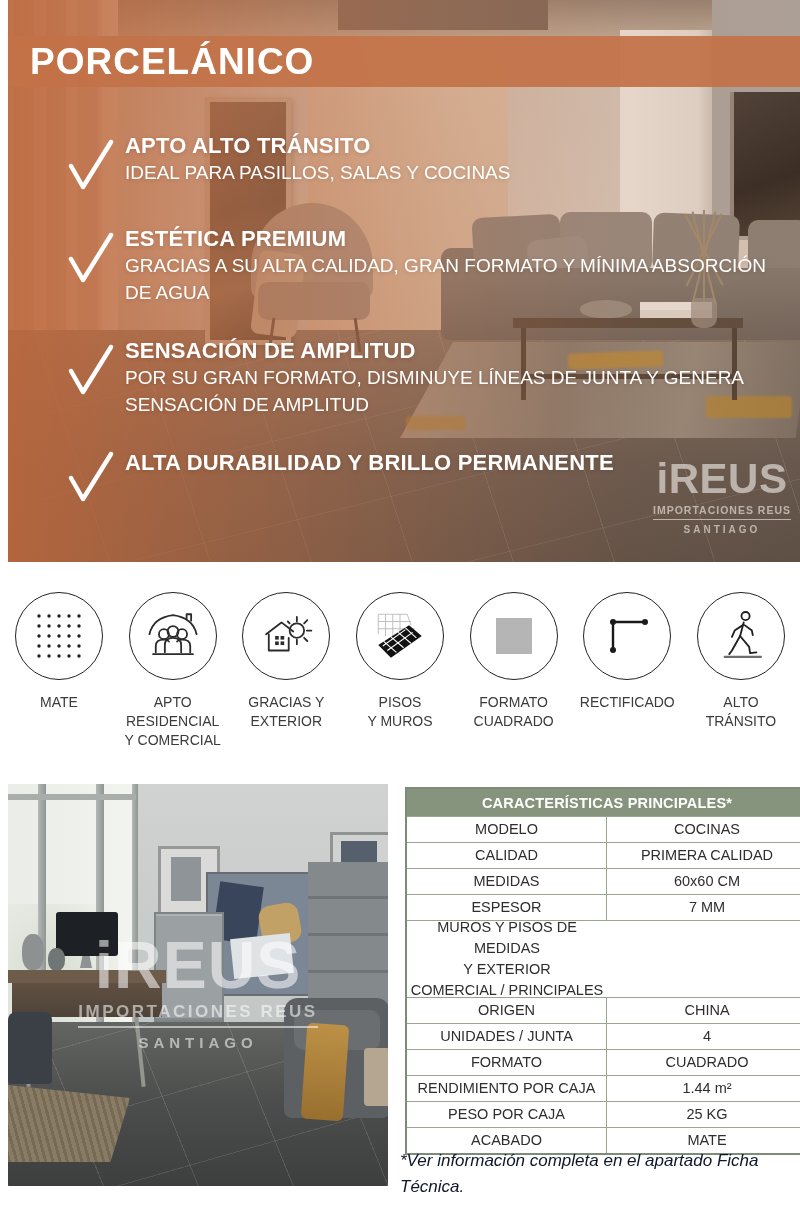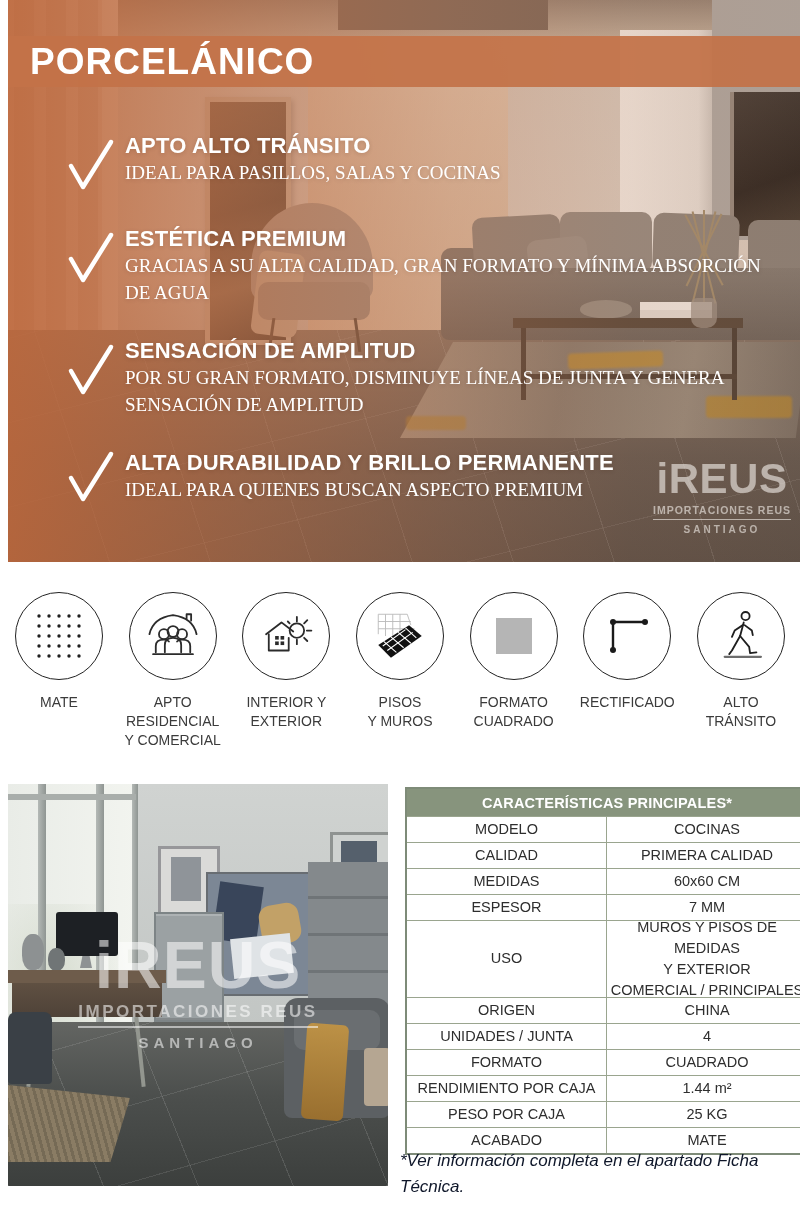--- a/index.html
+++ b/index.html
@@ -55,21 +55,21 @@
     background:
       repeating-linear-gradient(72deg,rgba(255,255,255,.10) 0 1px,rgba(255,255,255,0) 1px 96px),
       repeating-linear-gradient(-14deg,rgba(255,255,255,.08) 0 1px,rgba(255,255,255,0) 1px 82px),
       linear-gradient(180deg,#7c6f63 0%,#57524c 55%,#4b4742 100%);}
   .hero-overlay{position:absolute;inset:0;
     background:linear-gradient(90deg,rgba(190,104,60,.90) 0%,rgba(193,112,70,.60) 30%,rgba(199,122,82,.36) 55%,rgba(201,127,88,.20) 78%,rgba(201,127,88,.15) 100%);}
   .title-band{position:absolute;left:0;top:36px;width:800px;height:51px;background:rgba(195,114,72,.93);}
   .hero-title{position:absolute;left:22px;top:0;line-height:51px;font-size:37px;font-weight:bold;color:#fff;letter-spacing:1px;}
   .feature{position:absolute;left:117px;right:14px;color:#fff;text-shadow:0 1px 4px rgba(60,30,10,.18);}
   .feat-title{font-size:22px;font-weight:bold;line-height:26px;letter-spacing:.2px;}
-  .feat-line{font-size:19px;font-weight:400;line-height:27px;font-family:Liberation Serif, serif;}
+  .feat-line{font-size:19px;font-weight:400;line-height:27px;}
   .check{position:absolute;left:58px;width:50px;height:54px;}
   .k1{top:138px;} .k2{top:231px;} .k3{top:343px;} .k4{top:450px;}
   .f1{top:133px;} .f2{top:226px;} .f3{top:338px;} .f4{top:450px;}
 
   
   .reus{text-align:center;}
   .reus-big{display:block;font-weight:bold;line-height:1;letter-spacing:.5px;}
   .reus-sub{display:inline-block;font-weight:700;white-space:nowrap;}
   .reus-city{display:block;font-weight:bold;}
   .reus-hero{position:absolute;left:640px;top:458px;width:148px;color:rgba(240,236,231,.62);}
@@ -218,21 +218,20 @@
       <div class="feat-line">GRACIAS A SU ALTA CALIDAD, GRAN FORMATO Y MÍNIMA ABSORCIÓN</div>
       <div class="feat-line">DE AGUA</div>
     </div>
     <div class="feature f3">
       <div class="feat-title">SENSACIÓN DE AMPLITUD</div>
       <div class="feat-line">POR SU GRAN FORMATO, DISMINUYE LÍNEAS DE JUNTA Y GENERA</div>
       <div class="feat-line">SENSACIÓN DE AMPLITUD</div>
     </div>
     <div class="feature f4">
       <div class="feat-title">ALTA DURABILIDAD Y BRILLO PERMANENTE</div>
-      <div class="feat-line">IDEAL PARA QUIENES BUSCAN ASPECTO PREMIUM</div>
     </div>
 
     <div class="reus reus-hero">
       <span class="reus-big">iREUS</span>
       <span class="reus-sub">IMPORTACIONES REUS</span>
       <span class="reus-city">SANTIAGO</span>
     </div>
   </div>
 
   <div class="icons-row">
@@ -308,21 +307,21 @@
             <g fill="#2b2b2b" stroke="none">
               <rect x="20" y="32" width="4" height="4"></rect>
                 <rect x="26" y="32" width="4" height="4"></rect>
               <rect x="20" y="38" width="4" height="4"></rect>
                 <rect x="26" y="38" width="4" height="4"></rect>
             </g>
           </g>
         </svg>
       </div>
       <div class="icon-label">
-        <div>INTERIOR Y</div>
+        <div>GRACIAS Y</div>
         <div>EXTERIOR</div>
       </div>
     </div>
 
     <div class="icon-cell">
       <div class="icon-circle">
         <svg width="58" height="58" viewBox="0 0 64 64">
           <g stroke="#b9b9b9" stroke-width="1">
             <path d="M8 8 L40 8 M8 16 L44 16 M8 24 L48 24 M8 8 L8 30 M16 8 L16 32 M24 8 L24 34 M32 8 L32 30 M40 8 L44 20"></path>
           </g>
@@ -446,21 +445,20 @@
     </div>
     <div class="spec-row row-s">
       <div class="spec-label">MEDIDAS</div>
       <div class="spec-value">60x60 CM</div>
     </div>
     <div class="spec-row row-s">
       <div class="spec-label">ESPESOR</div>
       <div class="spec-value">7 MM</div>
     </div>
     <div class="spec-row row-uso">
-      <div class="spec-label">USO</div>
       <div class="spec-value">
         <div>MUROS Y PISOS DE MEDIDAS</div>
         <div>Y EXTERIOR</div>
         <div>COMERCIAL / PRINCIPALES</div>
       </div>
     </div>
     <div class="spec-row row-s">
       <div class="spec-label">ORIGEN</div>
       <div class="spec-value">CHINA</div>
     </div>

